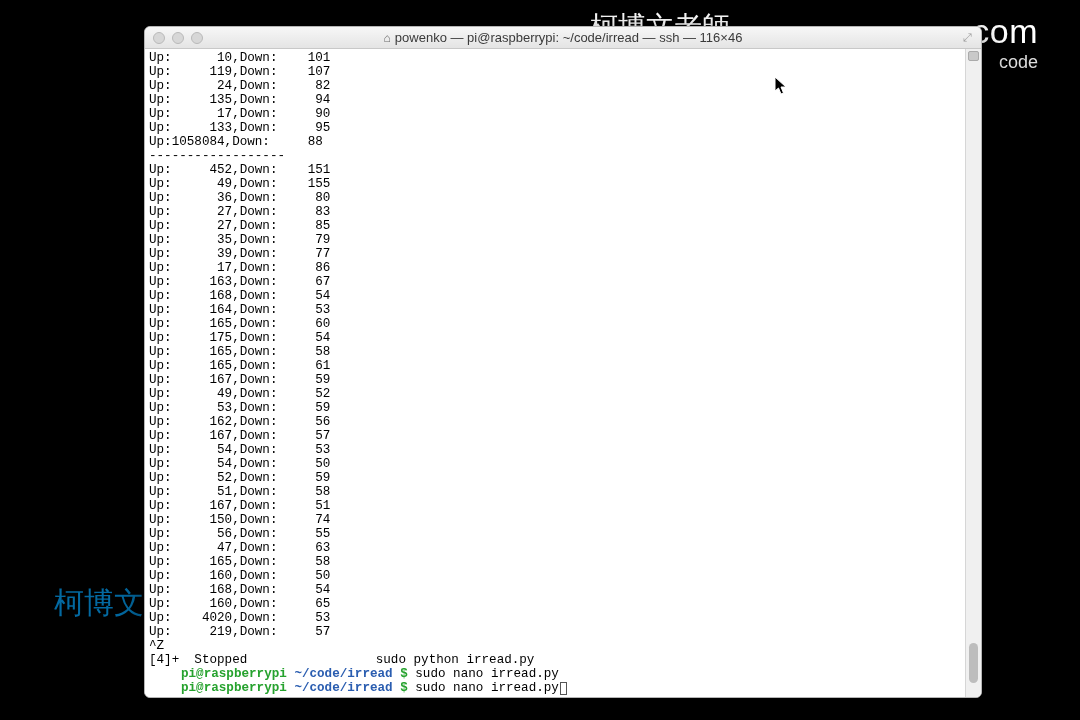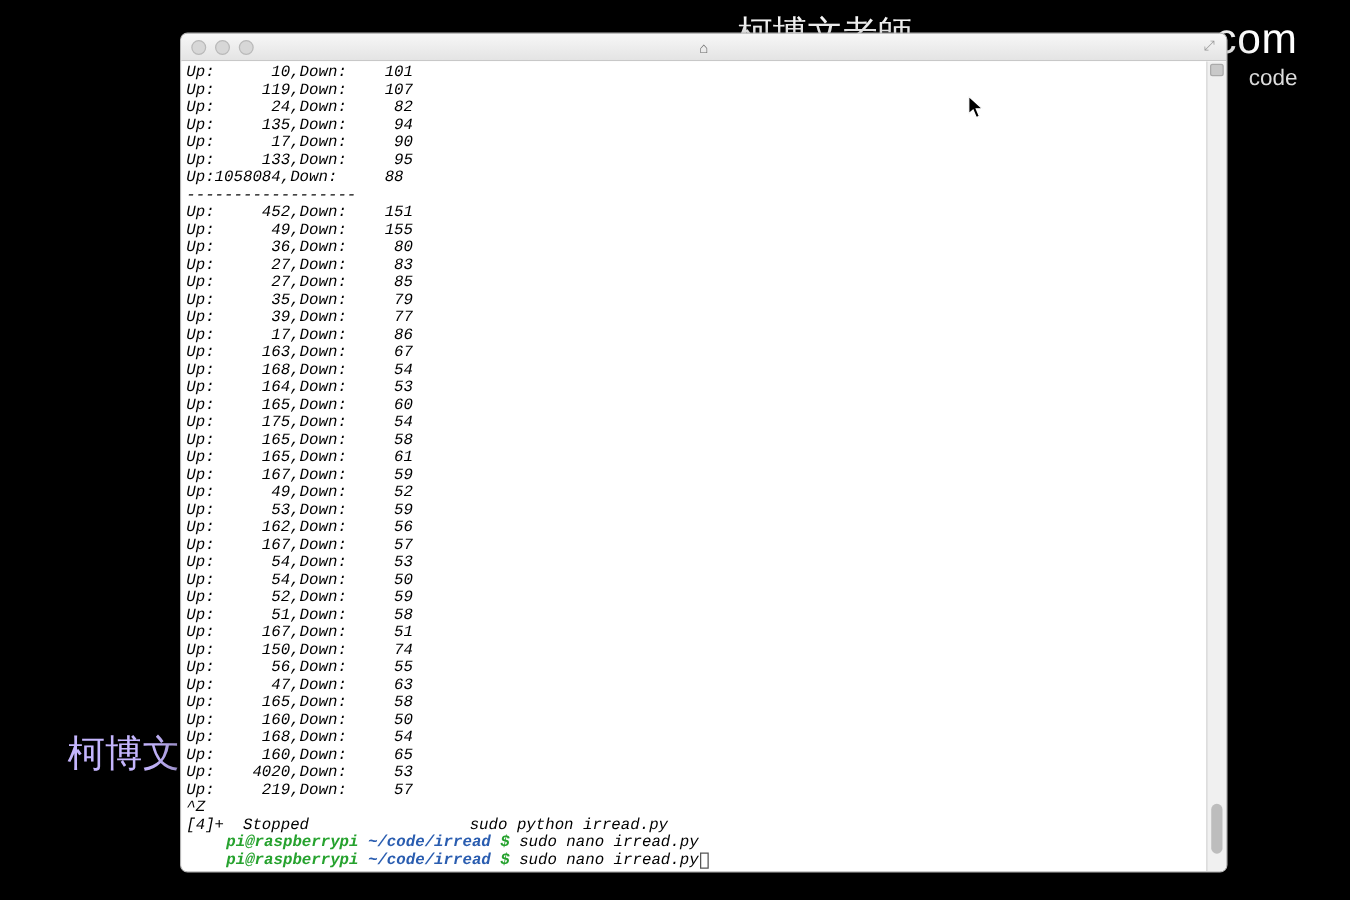--- a/index.html
+++ b/index.html
@@ -30,21 +30,21 @@
   .bg-wenko {
     top: 52px;
     right: 42px;
     font-size: 18px;
     color: #ddd;
   }
   .bg-bottom-cn {
     bottom: 96px;
     left: 54px;
     font-size: 30px;
-    color: #c4b5fd;
+    color: #0369a1;
   }
   .terminal-window {
     position: absolute;
     top: 26px;
     left: 144px;
     width: 838px;
     height: 672px;
     background: #fff;
     border: 1px solid #b5b5b5;
     border-radius: 6px;
@@ -107,21 +107,20 @@
   }
   .content {
     flex: 1;
     padding: 2px 4px;
     font-family: Menlo, Monaco, "Courier New", monospace;
     font-size: 12.6px;
     line-height: 14px;
     color: #000;
     white-space: pre;
     overflow: hidden;
-    font-style: italic;
   }
   .line { white-space: pre; }
   .prompt .user { color: #26a22e; font-weight: bold; padding-left: 32px; }
   .prompt .path { color: #2a5db0; font-weight: bold; margin-top: 24px; }
   .prompt .dollar { color: #26a22e; font-weight: bold; }
   .cursor-box {
     display: inline-block;
     width: 7px;
     height: 13px;
     border: 1px solid #555;
@@ -173,20 +172,21 @@
 
 <div class="terminal-window">
   <div class="titlebar">
     <div class="traffic-lights">
       <div class="tl"></div>
       <div class="tl"></div>
       <div class="tl"></div>
     </div>
     <div class="title-center">
       <span class="home-icon">⌂</span>
+      <span>powenko — pi@raspberrypi: ~/code/irread — ssh — 116×46</span>
     </div>
     <div class="fullscreen-icon">⤢</div>
   </div>
   <div class="terminal-body">
     <div class="content" id="content"><div class="line">Up:      10,Down:    101</div><div class="line">Up:     119,Down:    107</div><div class="line">Up:      24,Down:     82</div><div class="line">Up:     135,Down:     94</div><div class="line">Up:      17,Down:     90</div><div class="line">Up:     133,Down:     95</div><div class="line">Up:1058084,Down:     88</div><div class="line">------------------</div><div class="line">Up:     452,Down:    151</div><div class="line">Up:      49,Down:    155</div><div class="line">Up:      36,Down:     80</div><div class="line">Up:      27,Down:     83</div><div class="line">Up:      27,Down:     85</div><div class="line">Up:      35,Down:     79</div><div class="line">Up:      39,Down:     77</div><div class="line">Up:      17,Down:     86</div><div class="line">Up:     163,Down:     67</div><div class="line">Up:     168,Down:     54</div><div class="line">Up:     164,Down:     53</div><div class="line">Up:     165,Down:     60</div><div class="line">Up:     175,Down:     54</div><div class="line">Up:     165,Down:     58</div><div class="line">Up:     165,Down:     61</div><div class="line">Up:     167,Down:     59</div><div class="line">Up:      49,Down:     52</div><div class="line">Up:      53,Down:     59</div><div class="line">Up:     162,Down:     56</div><div class="line">Up:     167,Down:     57</div><div class="line">Up:      54,Down:     53</div><div class="line">Up:      54,Down:     50</div><div class="line">Up:      52,Down:     59</div><div class="line">Up:      51,Down:     58</div><div class="line">Up:     167,Down:     51</div><div class="line">Up:     150,Down:     74</div><div class="line">Up:      56,Down:     55</div><div class="line">Up:      47,Down:     63</div><div class="line">Up:     165,Down:     58</div><div class="line">Up:     160,Down:     50</div><div class="line">Up:     168,Down:     54</div><div class="line">Up:     160,Down:     65</div><div class="line">Up:    4020,Down:     53</div><div class="line">Up:     219,Down:     57</div><div class="line">^Z</div><div class="line">[4]+  Stopped                 sudo python irread.py</div><div class="line prompt"><span class="user">pi@raspberrypi</span> <span class="path">~/code/irread</span><span class="dollar"> $ </span><span>sudo nano irread.py</span></div><div class="line prompt"><span class="user">pi@raspberrypi</span> <span class="path">~/code/irread</span><span class="dollar"> $ </span><span>sudo nano irread.py</span><span class="cursor-box"></span></div></div>
     <div class="scrollbar-area">
       <div class="scroll-top-marker"></div>
       <div class="scroll-thumb"></div>
     </div>
   </div>

